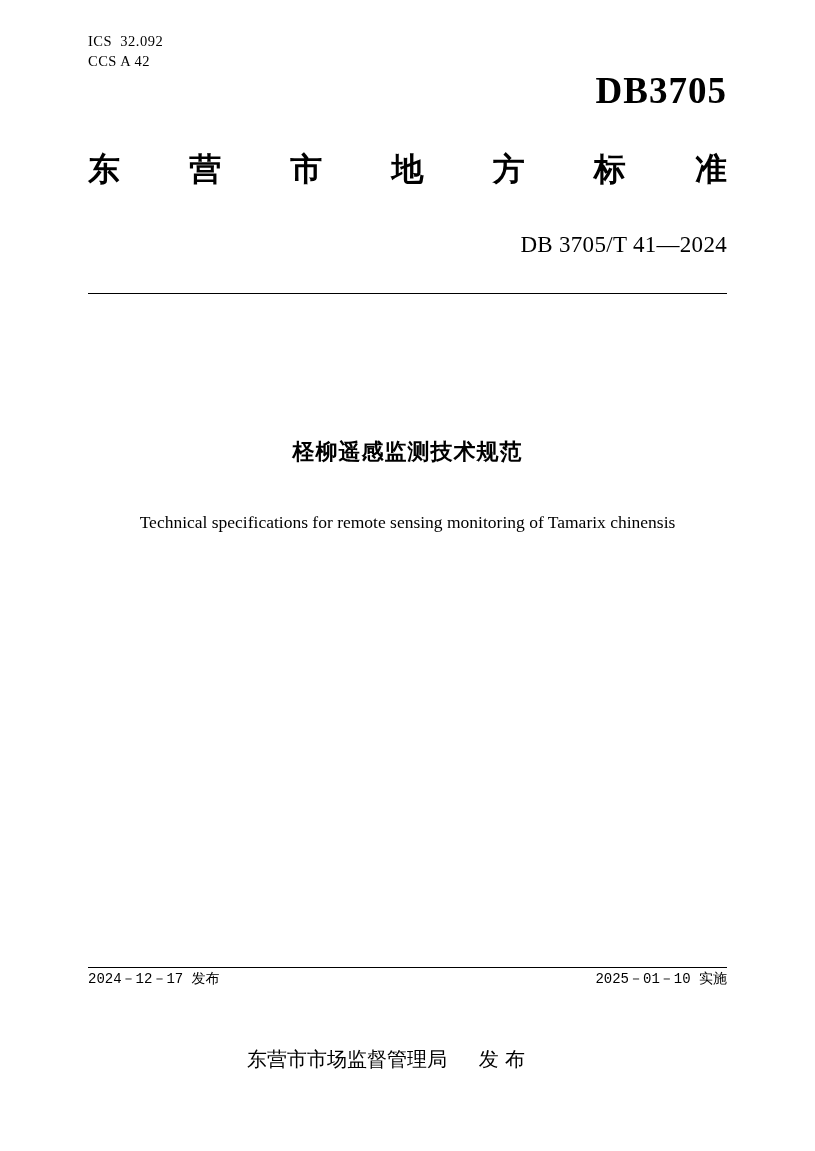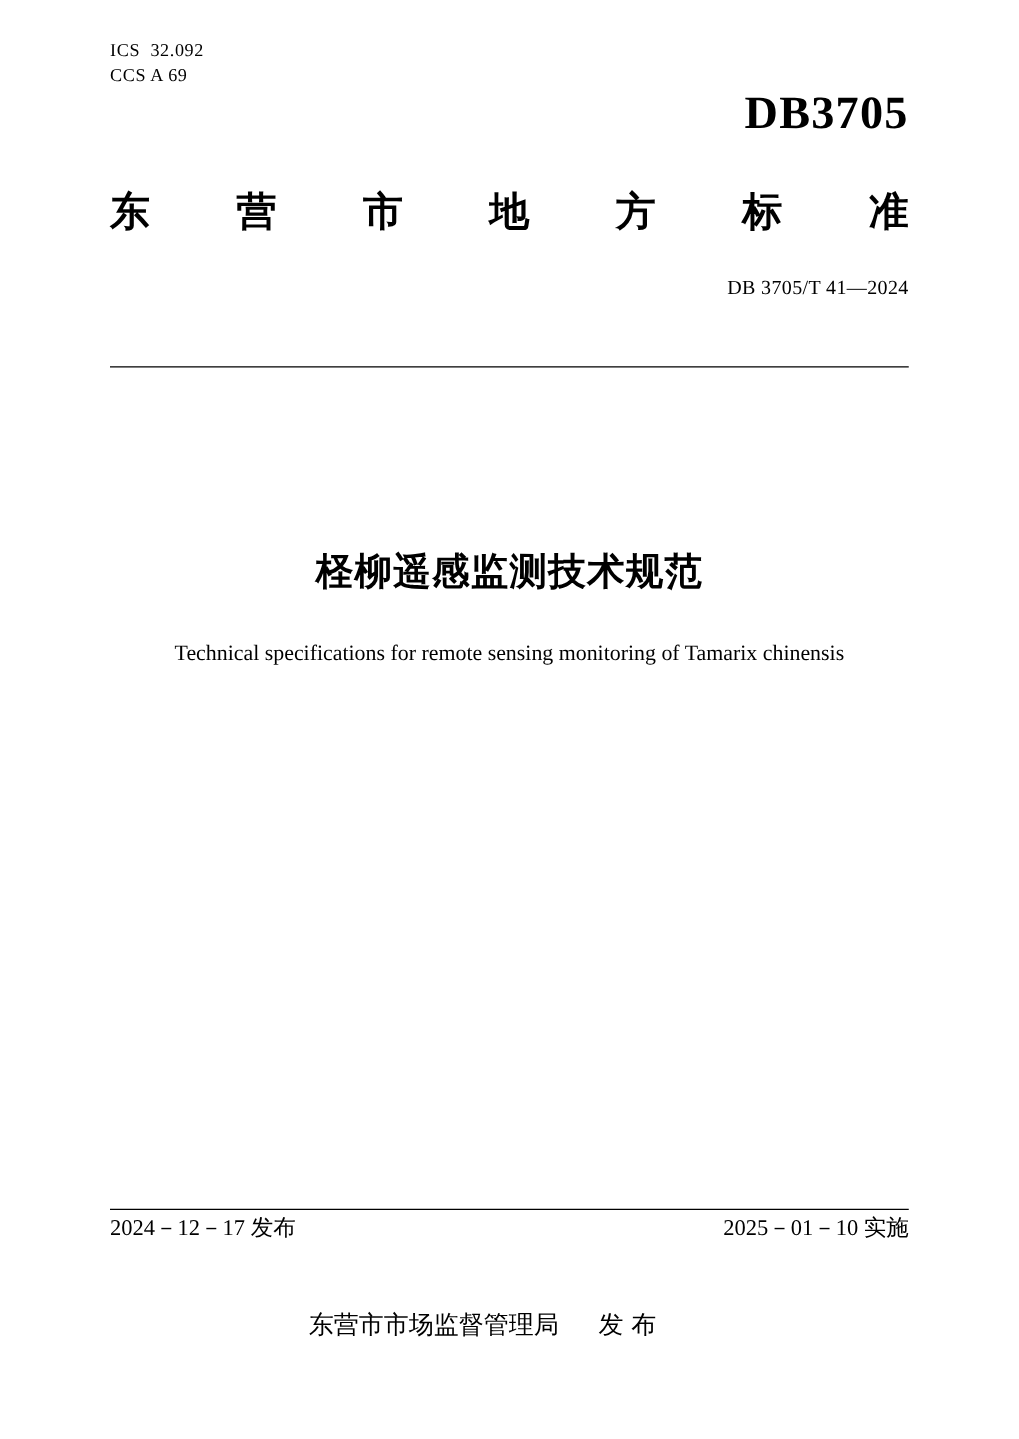--- a/index.html
+++ b/index.html
@@ -61,23 +61,23 @@
     justify-content: space-between;
   }
   .std-title-cn span {
     display: inline-block;
   }
 
   
   .std-code {
     position: absolute;
     right: 88px;
-    top: 222px;
+    top: 232px;
     font-family: "Liberation Serif", serif;
-    font-size: 16px;
+    font-size: 23px;
     letter-spacing: 0.3px;
     white-space: pre;
   }
 
   
   .rule-top {
     position: absolute;
     left: 88px;
     top: 293px;
     width: 639px;
@@ -93,21 +93,21 @@
 
   
   .doc-title-cn {
     position: absolute;
     left: 0;
     top: 437px;
     width: 815px;
     text-align: center;
     font-family: "DejaVu Sans", sans-serif;
     font-weight: bold;
-    font-size: 30px;
+    font-size: 22px;
     letter-spacing: 1px;
   }
   .doc-title-en {
     position: absolute;
     left: 0;
     top: 512px;
     width: 815px;
     text-align: center;
     font-family: "Liberation Serif", serif;
     font-size: 17.5px;
@@ -117,22 +117,22 @@
   .date-row {
     position: absolute;
     left: 88px;
     top: 970px;
     width: 639px;
     display: flex;
     justify-content: space-between;
     align-items: baseline;
   }
   .date-item {
-    font-family: Liberation Serif, serif;
-    font-size: 18px;
+    font-family: Liberation Mono, monospace;
+    font-size: 14px;
     font-weight: normal;
     white-space: pre;
   }
 
   
   .issuer {
     position: absolute;
     left: 0;
     top: 1046px;
     width: 772px;
@@ -142,21 +142,21 @@
     white-space: pre;
   }
 </style>
 </head>
 <body>
 
 <div class="page">
 
   <div class="codes">
     <div class="code-line">ICS  32.092</div>
-    <div class="code-line">CCS A 69</div>
+    <div class="code-line">CCS A 42</div>
   </div>
 
   <div class="std-number">DB3705</div>
 
   <div class="std-title-cn">
     <span>东</span>
     <span>营</span>
     <span>市</span>
     <span>地</span>
     <span>方</span>

